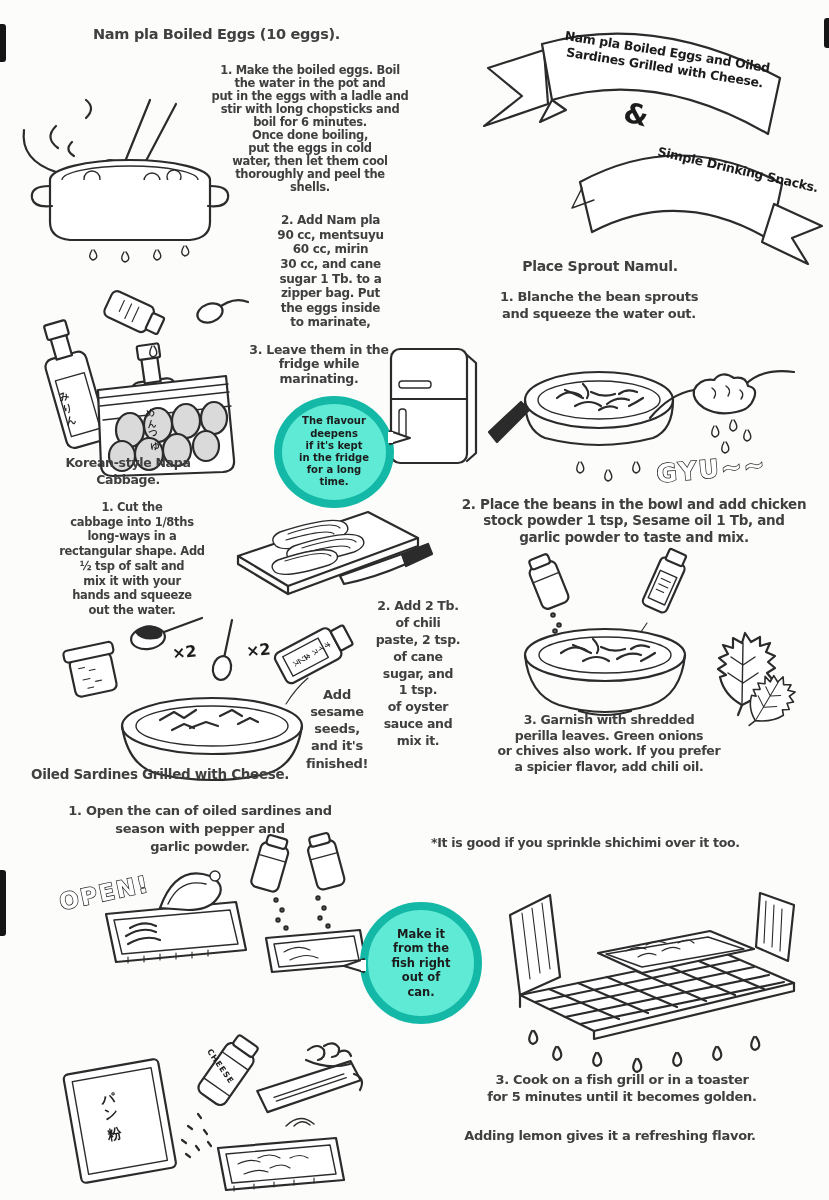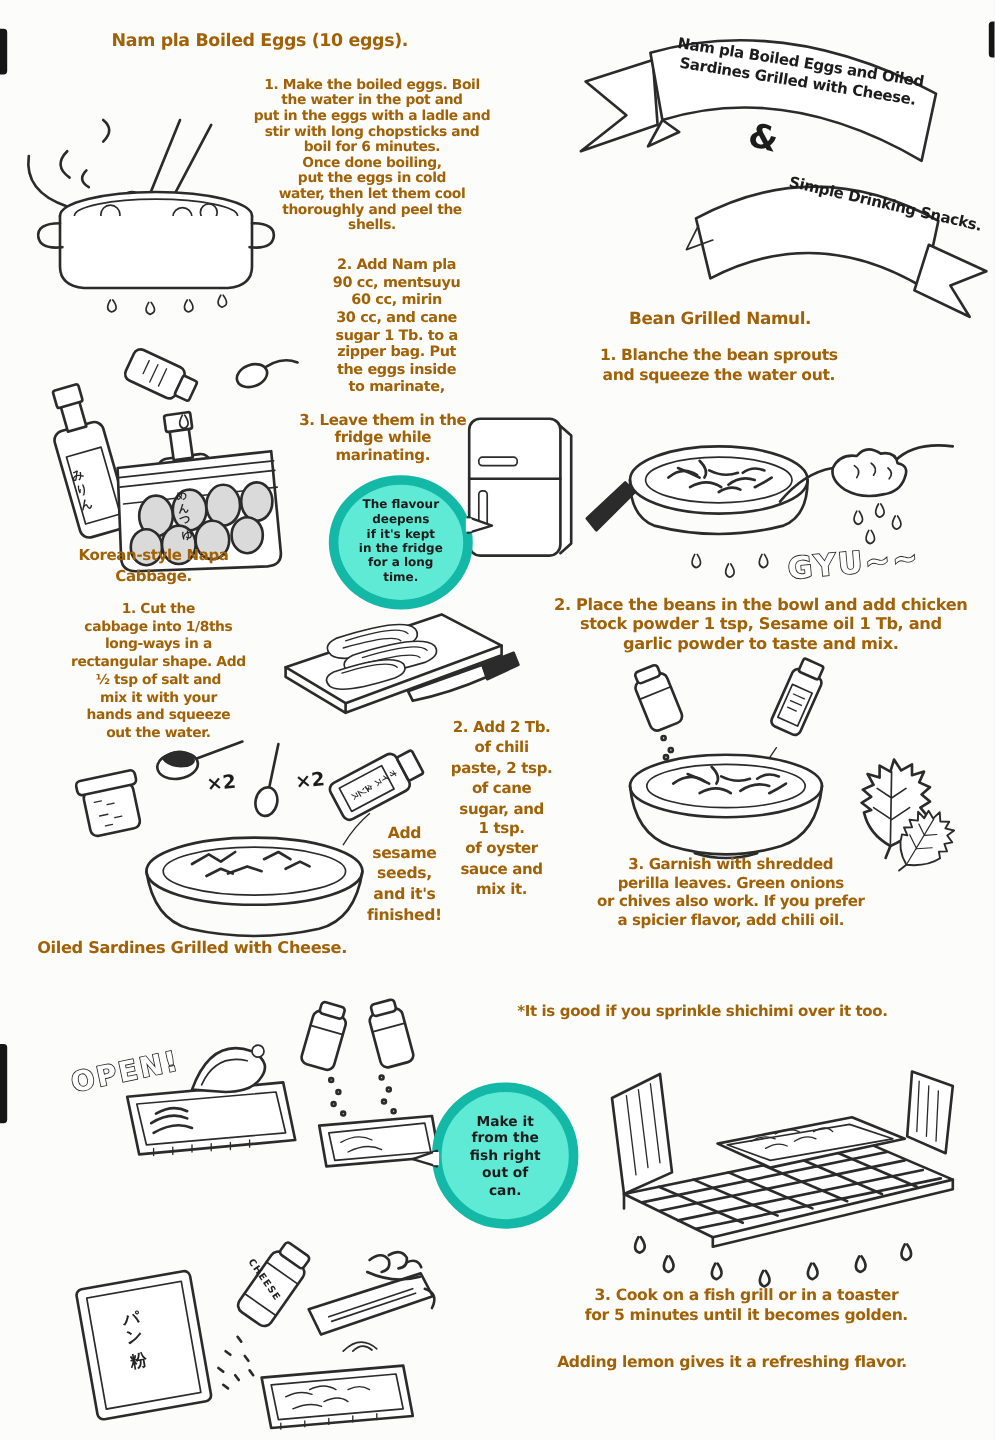--- a/index.html
+++ b/index.html
@@ -4,21 +4,21 @@
 <style>
   * { margin:0; padding:0; box-sizing:border-box; }
   html,body { background:#e8e8e8; }
   .page {
     position:relative; width:829px; height:1200px; margin:0 auto;
     background:#fcfcfb; overflow:hidden;
     font-family:"DejaVu Sans", sans-serif; color:#1c1c1c;
   }
   .t {
     position:absolute; font-weight:700; white-space:pre-line;
-    text-align:center; letter-spacing:-0.3px; line-height:1.22; color:#a16207;
+    text-align:center; letter-spacing:-0.3px; line-height:1.22; color:#404040;
   }
   .left { text-align:left; }
   .bubble {
     position:absolute; border:8px solid #14b8a6; border-radius:50%;
     background:#5eead4; display:flex; align-items:center; justify-content:center;
     font-weight:700; text-align:center; white-space:pre-line; z-index:3;
   }
   .tail { position:absolute; z-index:4; }
   .rot { position:absolute; font-weight:700; text-align:center; white-space:pre-line; }
   svg.ill { position:absolute; overflow:visible; }
@@ -166,21 +166,21 @@
   </svg>
 
   <svg class="ill" style="left:383px;top:343px;" width="100" height="130" viewBox="0 0 100 130">
     <path class="f" d="M84,12 L93,20 L93,110 L84,118"></path>
     <rect class="f" x="8" y="6" width="76" height="114" rx="9"></rect>
     <path d="M8,56 L84,56"></path>
     <rect class="f thin" x="16" y="38" width="32" height="7" rx="3"></rect>
     <rect class="f thin" x="16" y="66" width="7" height="30" rx="3"></rect>
   </svg>
 
-  <div class="t" style="left:505px;top:258px;width:190px;font-size:14px;">Bean Grilled Namul.</div>
+  <div class="t" style="left:505px;top:258px;width:190px;font-size:14px;">Place Sprout Namul.</div>
   <div class="t" style="left:463px;top:289px;width:272px;font-size:13px;line-height:1.3;">1. Blanche the bean sprouts
 and squeeze the water out.</div>
 
   <svg class="ill" style="left:487px;top:348px;" width="190" height="140" viewBox="0 0 190 140">
     <path class="dk" d="M42,62 L10,94 L2,84 L34,54 Z"></path>
     <path d="M36,60 L14,82" stroke="#fff" stroke-width="1.6"></path>
     <ellipse class="f" cx="112" cy="52" rx="74" ry="28"></ellipse>
     <path d="M38,52 Q38,82 58,90 Q112,104 166,90 Q186,82 186,52"></path>
     <ellipse class="thin" cx="112" cy="52" rx="61" ry="19"></ellipse>
     <g class="hair">
@@ -346,21 +346,24 @@
     <g class="hair">
       <path d="M100,112 l14,-8 l10,6 l12,-8"></path>
       <path d="M130,120 l16,-6 l12,4"></path>
       <path d="M160,108 l12,-6 l10,6"></path>
       <path d="M112,122 l12,-6 l10,4"></path>
       <path d="M178,116 l12,-6 l8,4"></path>
     </g>
   </svg>
   <div class="vlabel" style="left:305px;top:626px;font-size:6.5px;transform:rotate(60deg);height:60px;letter-spacing:0;">オイスターソース</div>
 
-  <div class="t left" style="left:31px;top:766px;font-size:13.5px;margin-top:16px;">Oiled Sardines Grilled with Cheese.</div>
+  <div class="t left" style="left:31px;top:766px;font-size:13.5px;">Oiled Sardines Grilled with Cheese.</div>
+  <div class="t" style="left:35px;top:802px;width:330px;font-size:13px;line-height:1.38;">1. Open the can of oiled sardines and
+season with pepper and
+garlic powder.</div>
 
   <svg class="ill" style="left:48px;top:856px;" width="215" height="112" viewBox="0 0 215 112">
     <text class="sfx" x="10" y="44" font-size="23" transform="rotate(-12 60 34)" letter-spacing="1">OPEN!</text>
     <path class="f" d="M58,58 L188,46 L198,94 L68,106 Z"></path>
     <path class="thin" d="M66,64 L182,54 L190,88 L74,98 Z"></path>
     <g class="hair">
       <path d="M78,80 q16,-10 30,-4"></path>
         <path d="M80,88 q18,-10 32,-4"></path>
         <path d="M82,72 q14,-8 26,-2"></path>
     </g>

